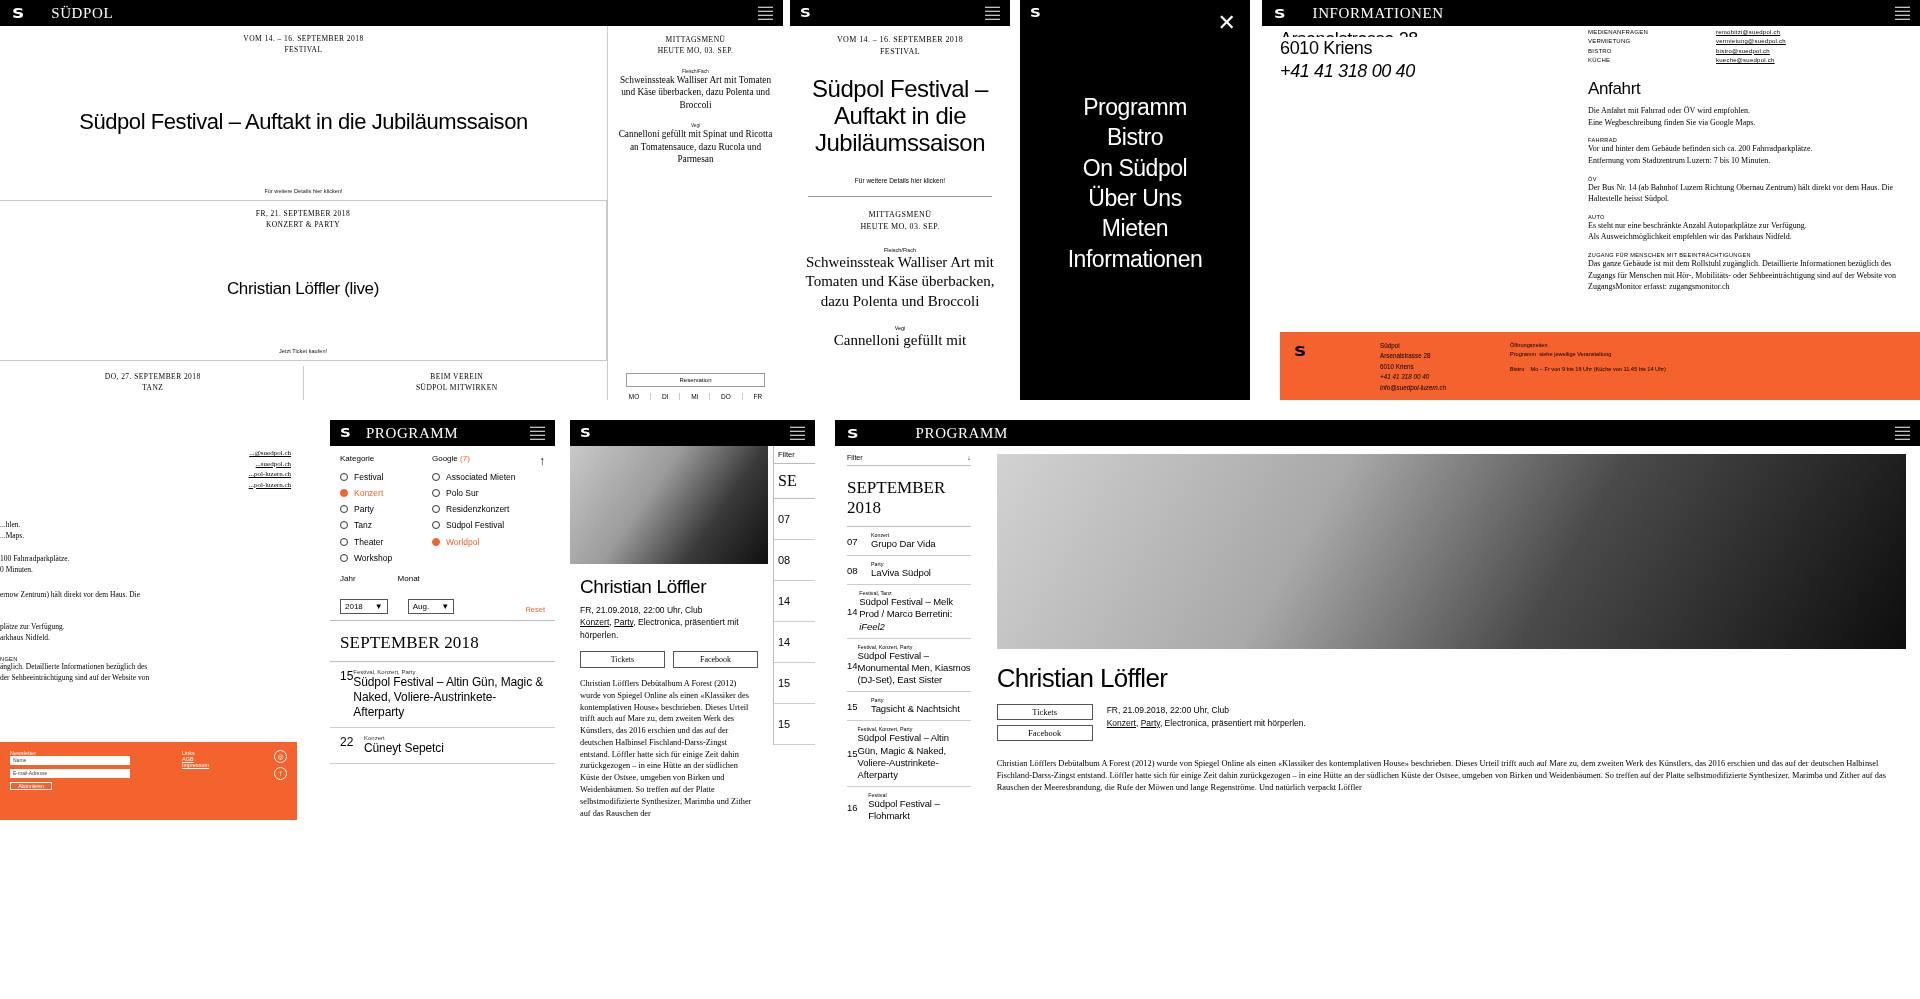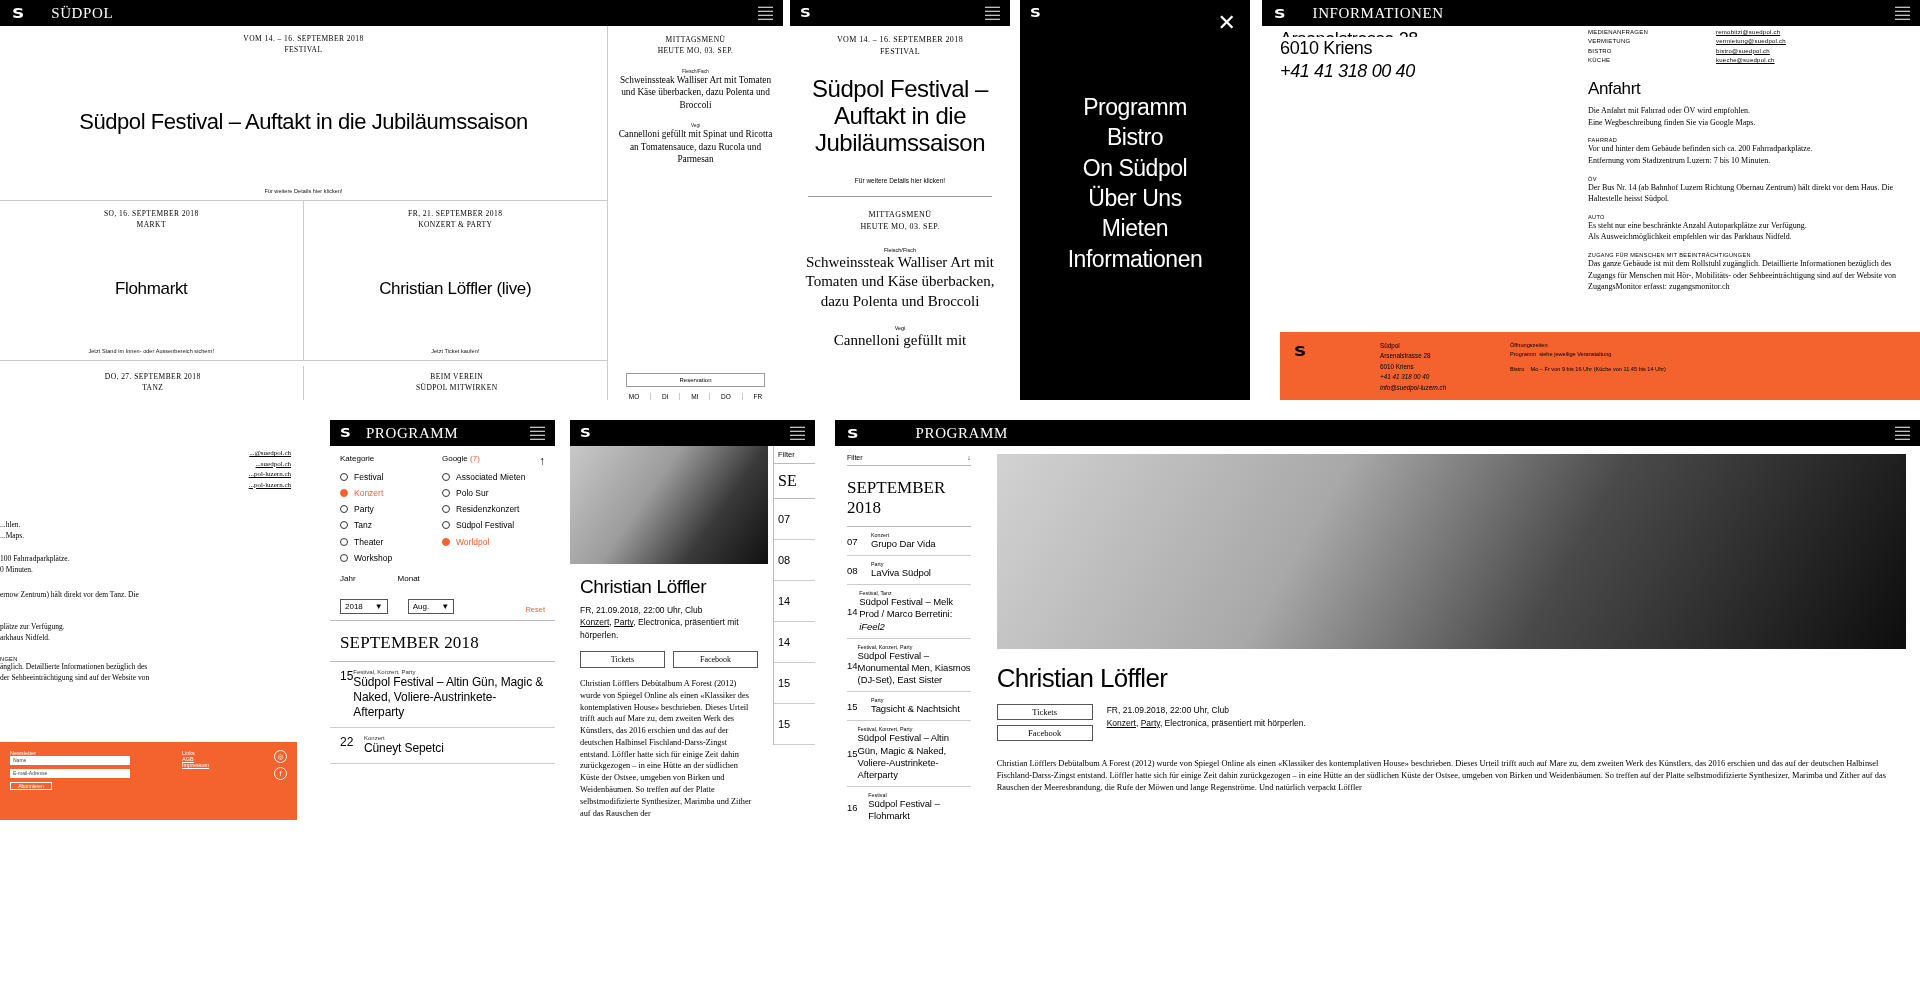--- a/index.html
+++ b/index.html
@@ -193,26 +193,20 @@
     <div class="body">
       <div class="maincol">
         <div class="tile tile-big">
           <div class="tile-kicker" style="white-space:pre-line">VOM 14. – 16. SEPTEMBER 2018
 FESTIVAL</div>
           <div class="tile-head">Südpol Festival – Auftakt in die Jubiläumssaison</div>
           <div class="tile-foot">Für weitere Details hier klicken!</div>
         </div>
         <div class="row2">
           <div class="tile">
-            <div class="tile-kicker" style="white-space:pre-line">SO, 16. SEPTEMBER 2018
-MARKT</div>
-            <div class="tile-head sm">Flohmarkt</div>
-            <div class="tile-foot">Jetzt Stand im Innen- oder Aussenbereich sichern!</div>
-          </div>
-          <div class="tile">
             <div class="tile-kicker" style="white-space:pre-line">FR, 21. SEPTEMBER 2018
 KONZERT &amp; PARTY</div>
             <div class="tile-head sm">Christian Löffler (live)</div>
             <div class="tile-foot">Jetzt Ticket kaufen!</div>
           </div>
         </div>
         <div class="row3">
           <div class="tile half">
             <div class="tile-kicker" style="white-space:pre-line">DO, 27. SEPTEMBER 2018
 TANZ</div>
@@ -364,21 +358,21 @@
       <div class="linkline">...@suedpol.ch</div>
       <div class="linkline">...suedpol.ch</div>
       <div class="linkline">...pol-luzern.ch</div>
       <div class="linkline">...pol-luzern.ch</div>
     </div>
     <div style="padding: 18px 0 0 0;">
       <div class="ser" style="margin-top:12px">...hlen.</div>
       <div class="ser">...Maps.</div>
       <div class="ser" style="margin-top:12px">100 Fahrradparkplätze.</div>
       <div class="ser">0 Minuten.</div>
-      <div class="ser" style="margin-top:14px">ernow Zentrum) hält direkt vor dem Tanz. Die</div>
+      <div class="ser" style="margin-top:14px">ernow Zentrum) hält direkt vor dem Haus. Die</div>
       <div class="ser" style="margin-top:22px">plätze zur Verfügung.</div>
       <div class="ser">arkhaus Nidfeld.</div>
       <div class="caps" style="margin-top:12px">NGEN</div>
       <div class="ser">änglich. Detaillierte Informationen bezüglich des</div>
       <div class="ser">der Sehbeeinträchtigung sind auf der Website von</div>
     </div>
     <div class="orange">
       <div style="flex:1 1 auto">
         <div style="font-size:5.5px;color:#fff">Newsletter</div>
         <div class="field">Name</div>
@@ -403,21 +397,21 @@
       <span class="topbar-title">PROGRAMM</span>
       <span class="hamburger">
           <i></i>
           <i></i>
           <i></i>
           <i></i>
         </span>
     </div>
     <div class="filterbox">
       <span class="arrow-up">↑</span>
-      <div style="display:flex; gap:16px;">
+      <div style="display:flex; gap:6px;">
         <div style="width:86px">
           <div class="flabel">Kategorie</div>
           <div class="radio">
               <span class="dot"></span>
               <span>Festival</span>
             </div>
           <div class="radio on">
               <span class="dot"></span>
               <span>Konzert</span>
             </div>

